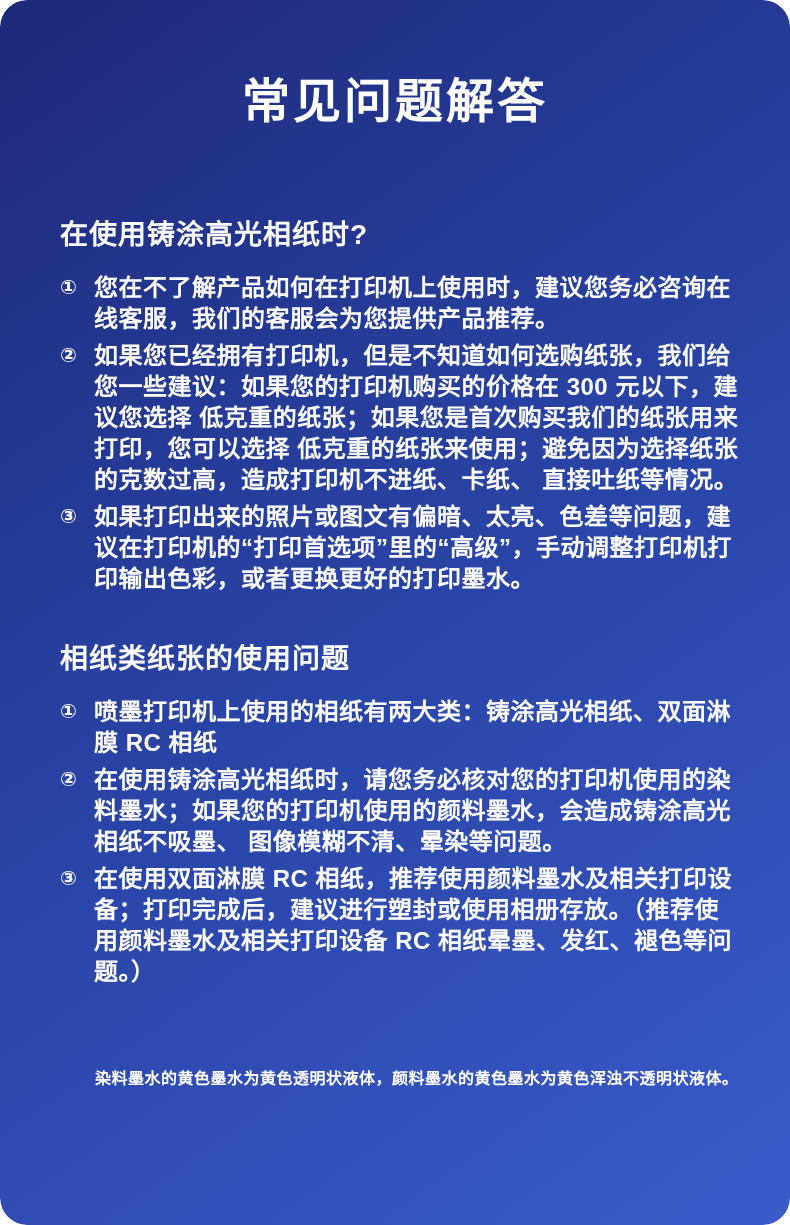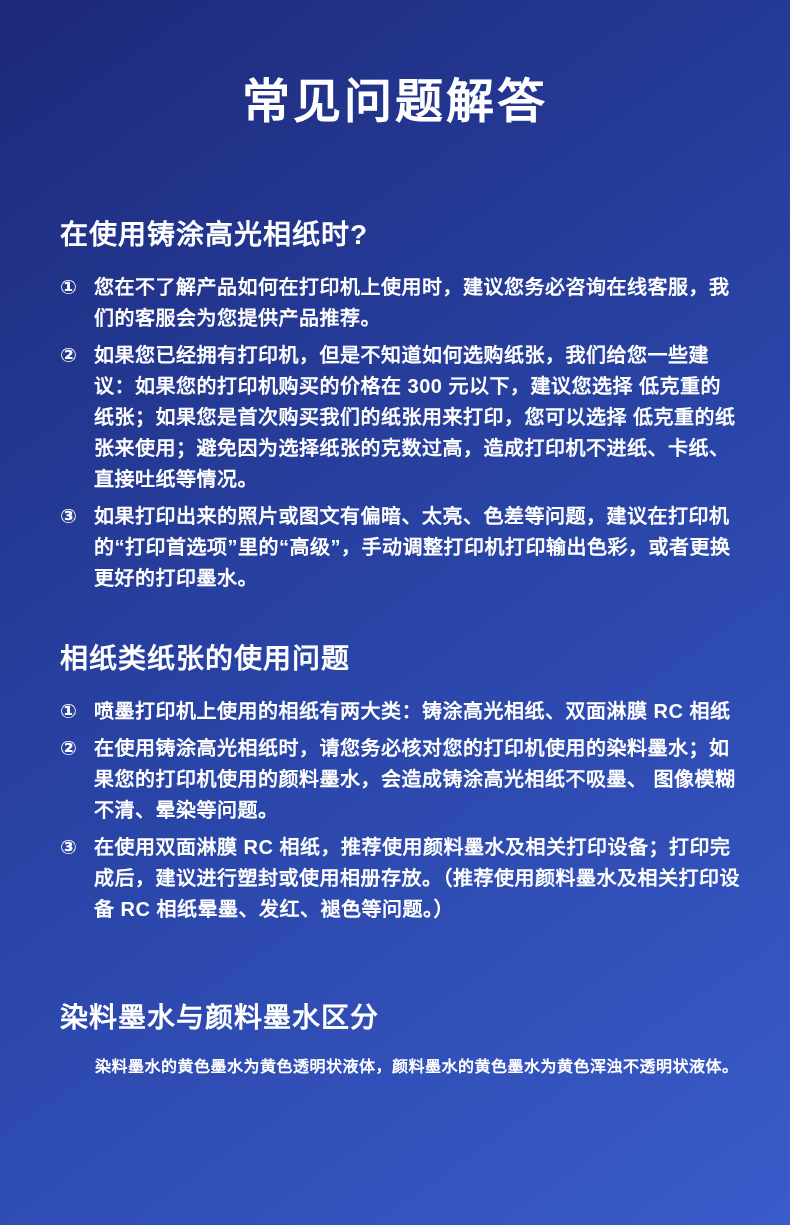--- a/index.html
+++ b/index.html
@@ -1,15 +1,15 @@
 <!DOCTYPE html>
 <html lang="zh-CN"><head>
 <meta charset="utf-8">
 <style>
-  * { margin: 0; padding: 0; box-sizing: border-box; }
+  * { margin: 0; padding: 0; box-sizing: border-box; border-radius: 27px; }
   html, body { width: 790px; }
   body {
     font-family: "Liberation Sans", "DejaVu Sans", sans-serif;
     -webkit-font-smoothing: antialiased;
   }
   .page {
     position: relative;
     width: 790px;
     height: 1225px;
     overflow: hidden;
@@ -45,21 +45,21 @@
   }
   .item-marker {
     flex: 0 0 34px;
     width: 34px;
     font-size: 20px;
     line-height: 31px;
     font-weight: 600;
   }
   .item-text {
     flex: 1 1 auto;
-    font-size: 20px;
+    font-size: 24px;
     line-height: 31px;
     font-weight: 600;
     letter-spacing: 0.5px;
   }
   .plain-paragraph {
     margin-top: 16px;
     padding-left: 35px;
     font-size: 16px;
     line-height: 31px;
     font-weight: 600;
@@ -103,17 +103,16 @@
         <p class="item-text">在使用铸涂高光相纸时，请您务必核对您的打印机使用的染料墨水；如果您的打印机使用的颜料墨水，会造成铸涂高光相纸不吸墨、 图像模糊不清、晕染等问题。</p>
       </div>
       <div class="faq-item">
         <span class="item-marker">③</span>
         <p class="item-text">在使用双面淋膜 RC 相纸，推荐使用颜料墨水及相关打印设备；打印完成后，建议进行塑封或使用相册存放。（推荐使用颜料墨水及相关打印设备 RC 相纸晕墨、发红、褪色等问题。）</p>
       </div>
     </div>
   </section>
 
   <section class="section sec-3">
-    <h2 class="section-heading">染料墨水与颜料墨水区分</h2>
     <p class="plain-paragraph">染料墨水的黄色墨水为黄色透明状液体，颜料墨水的黄色墨水为黄色浑浊不透明状液体。</p>
   </section>
 
 </div>
 
 </body></html>

